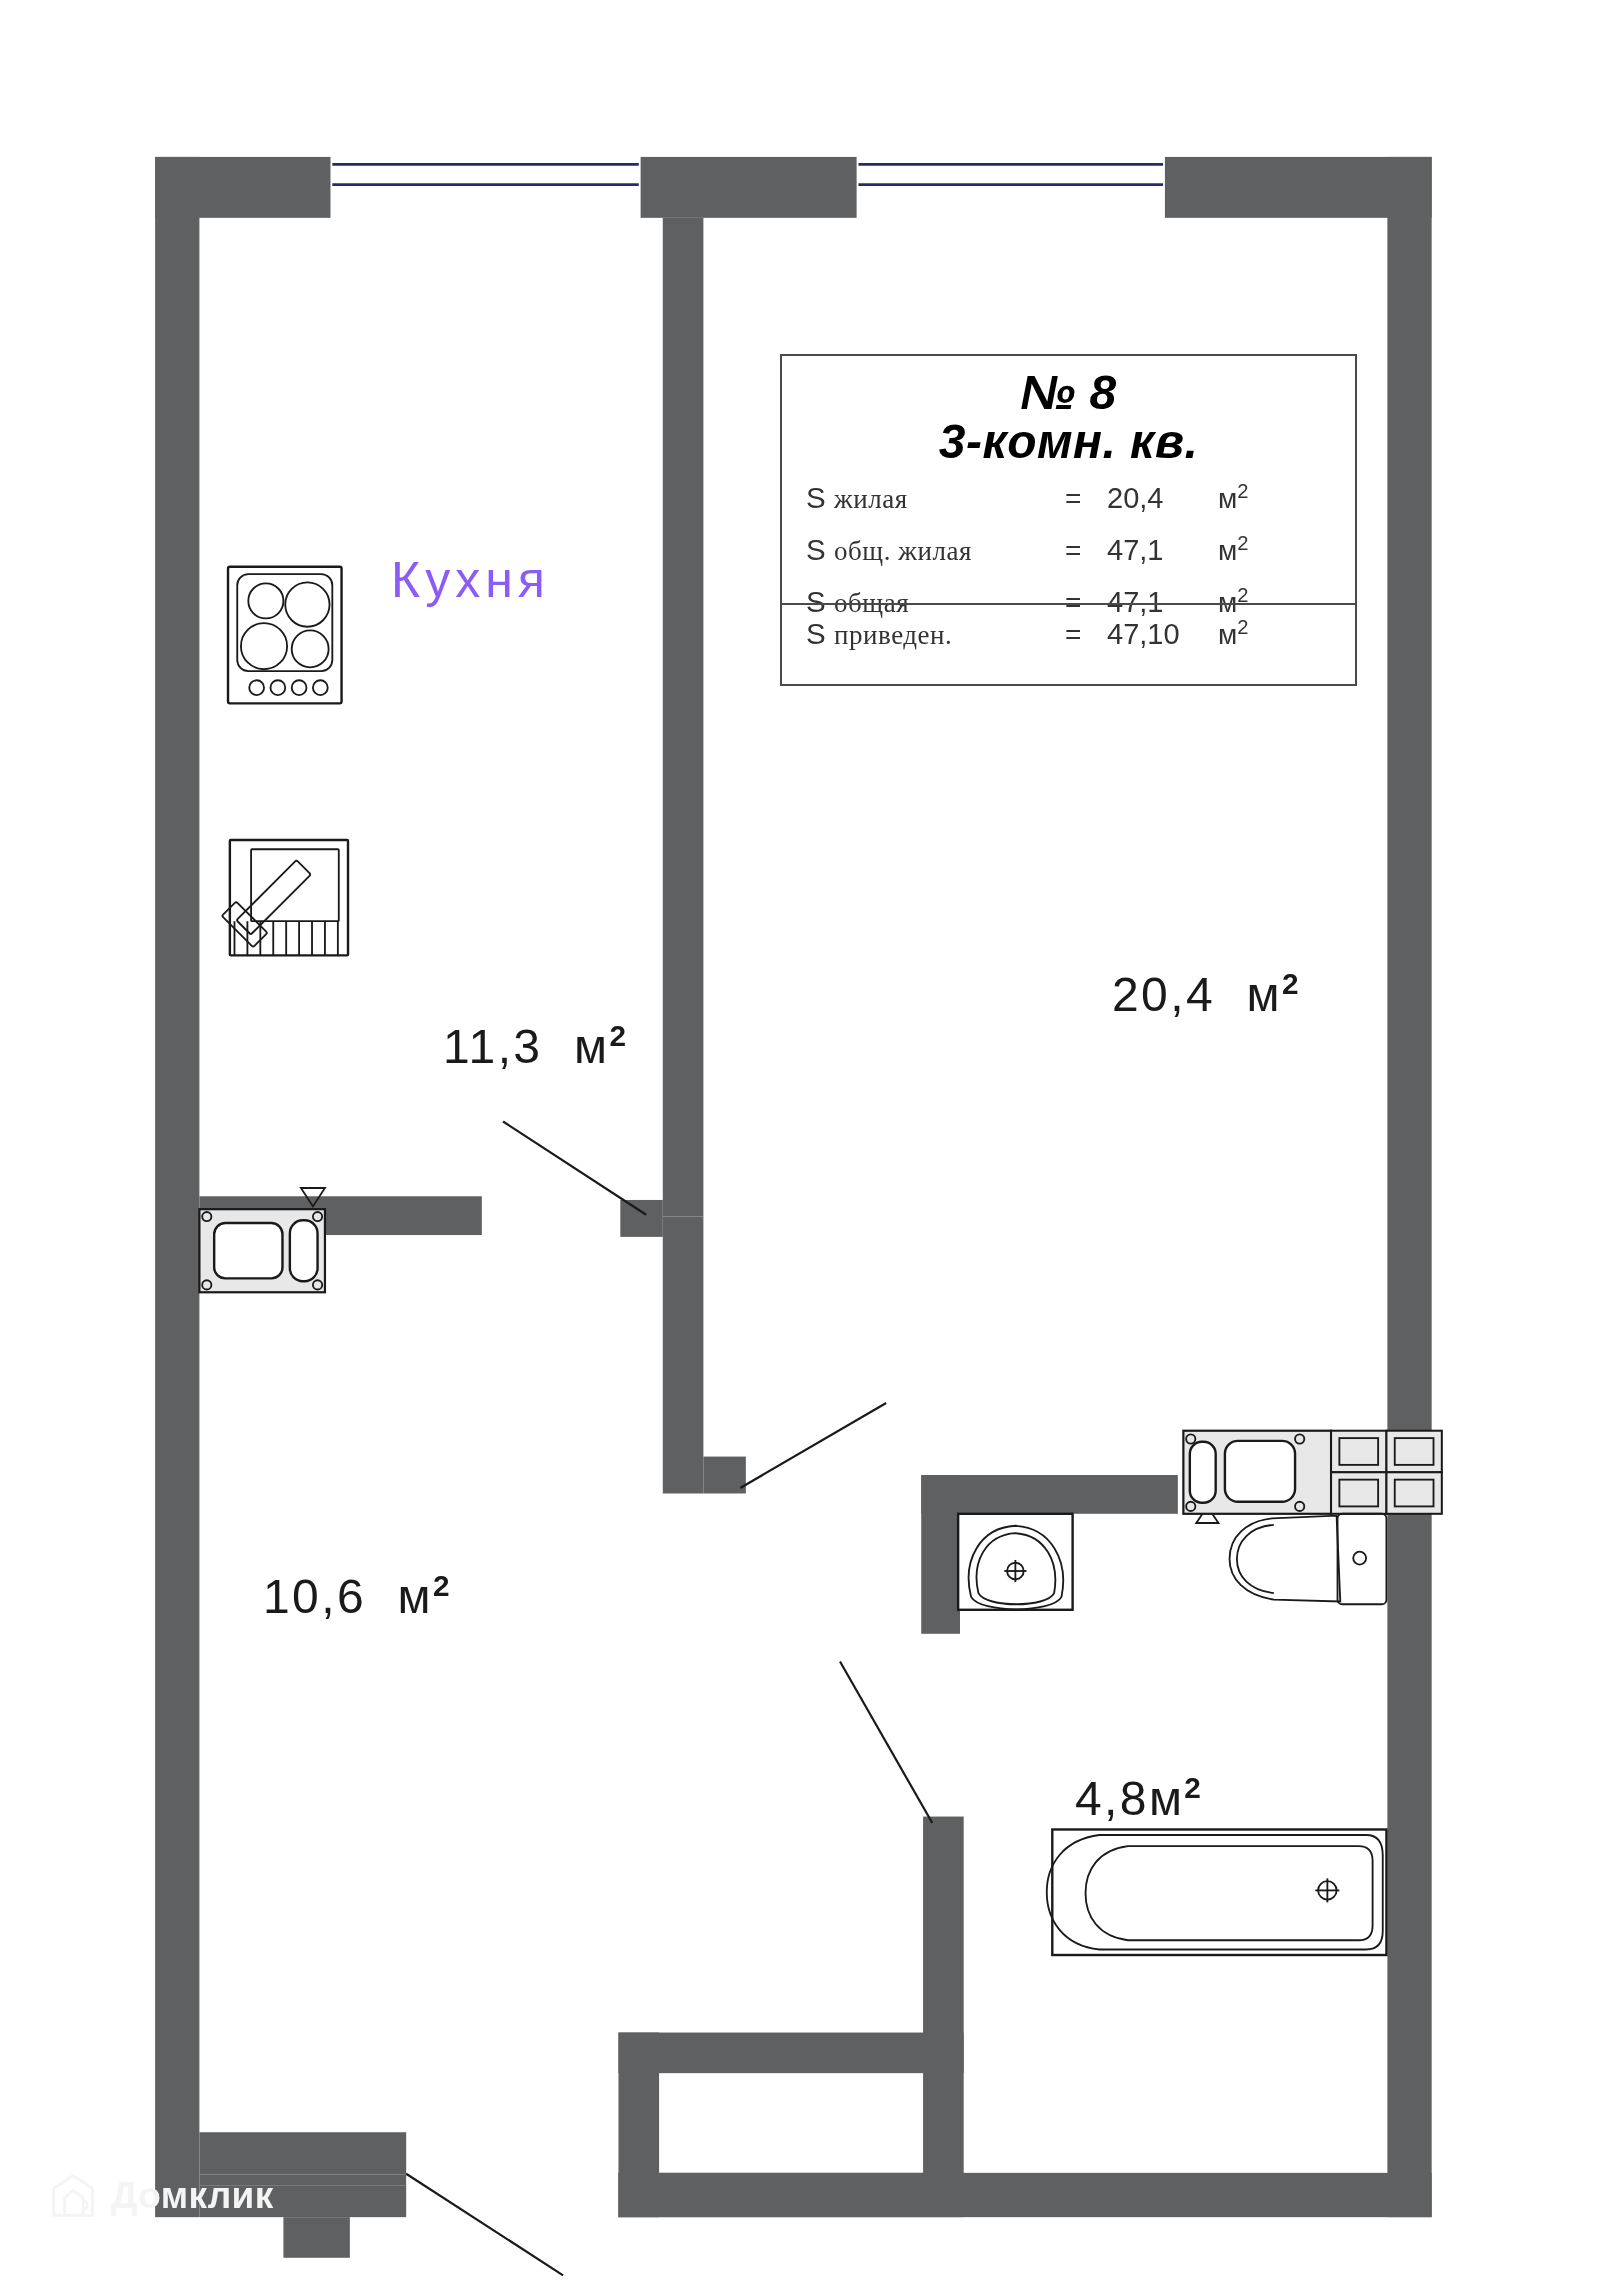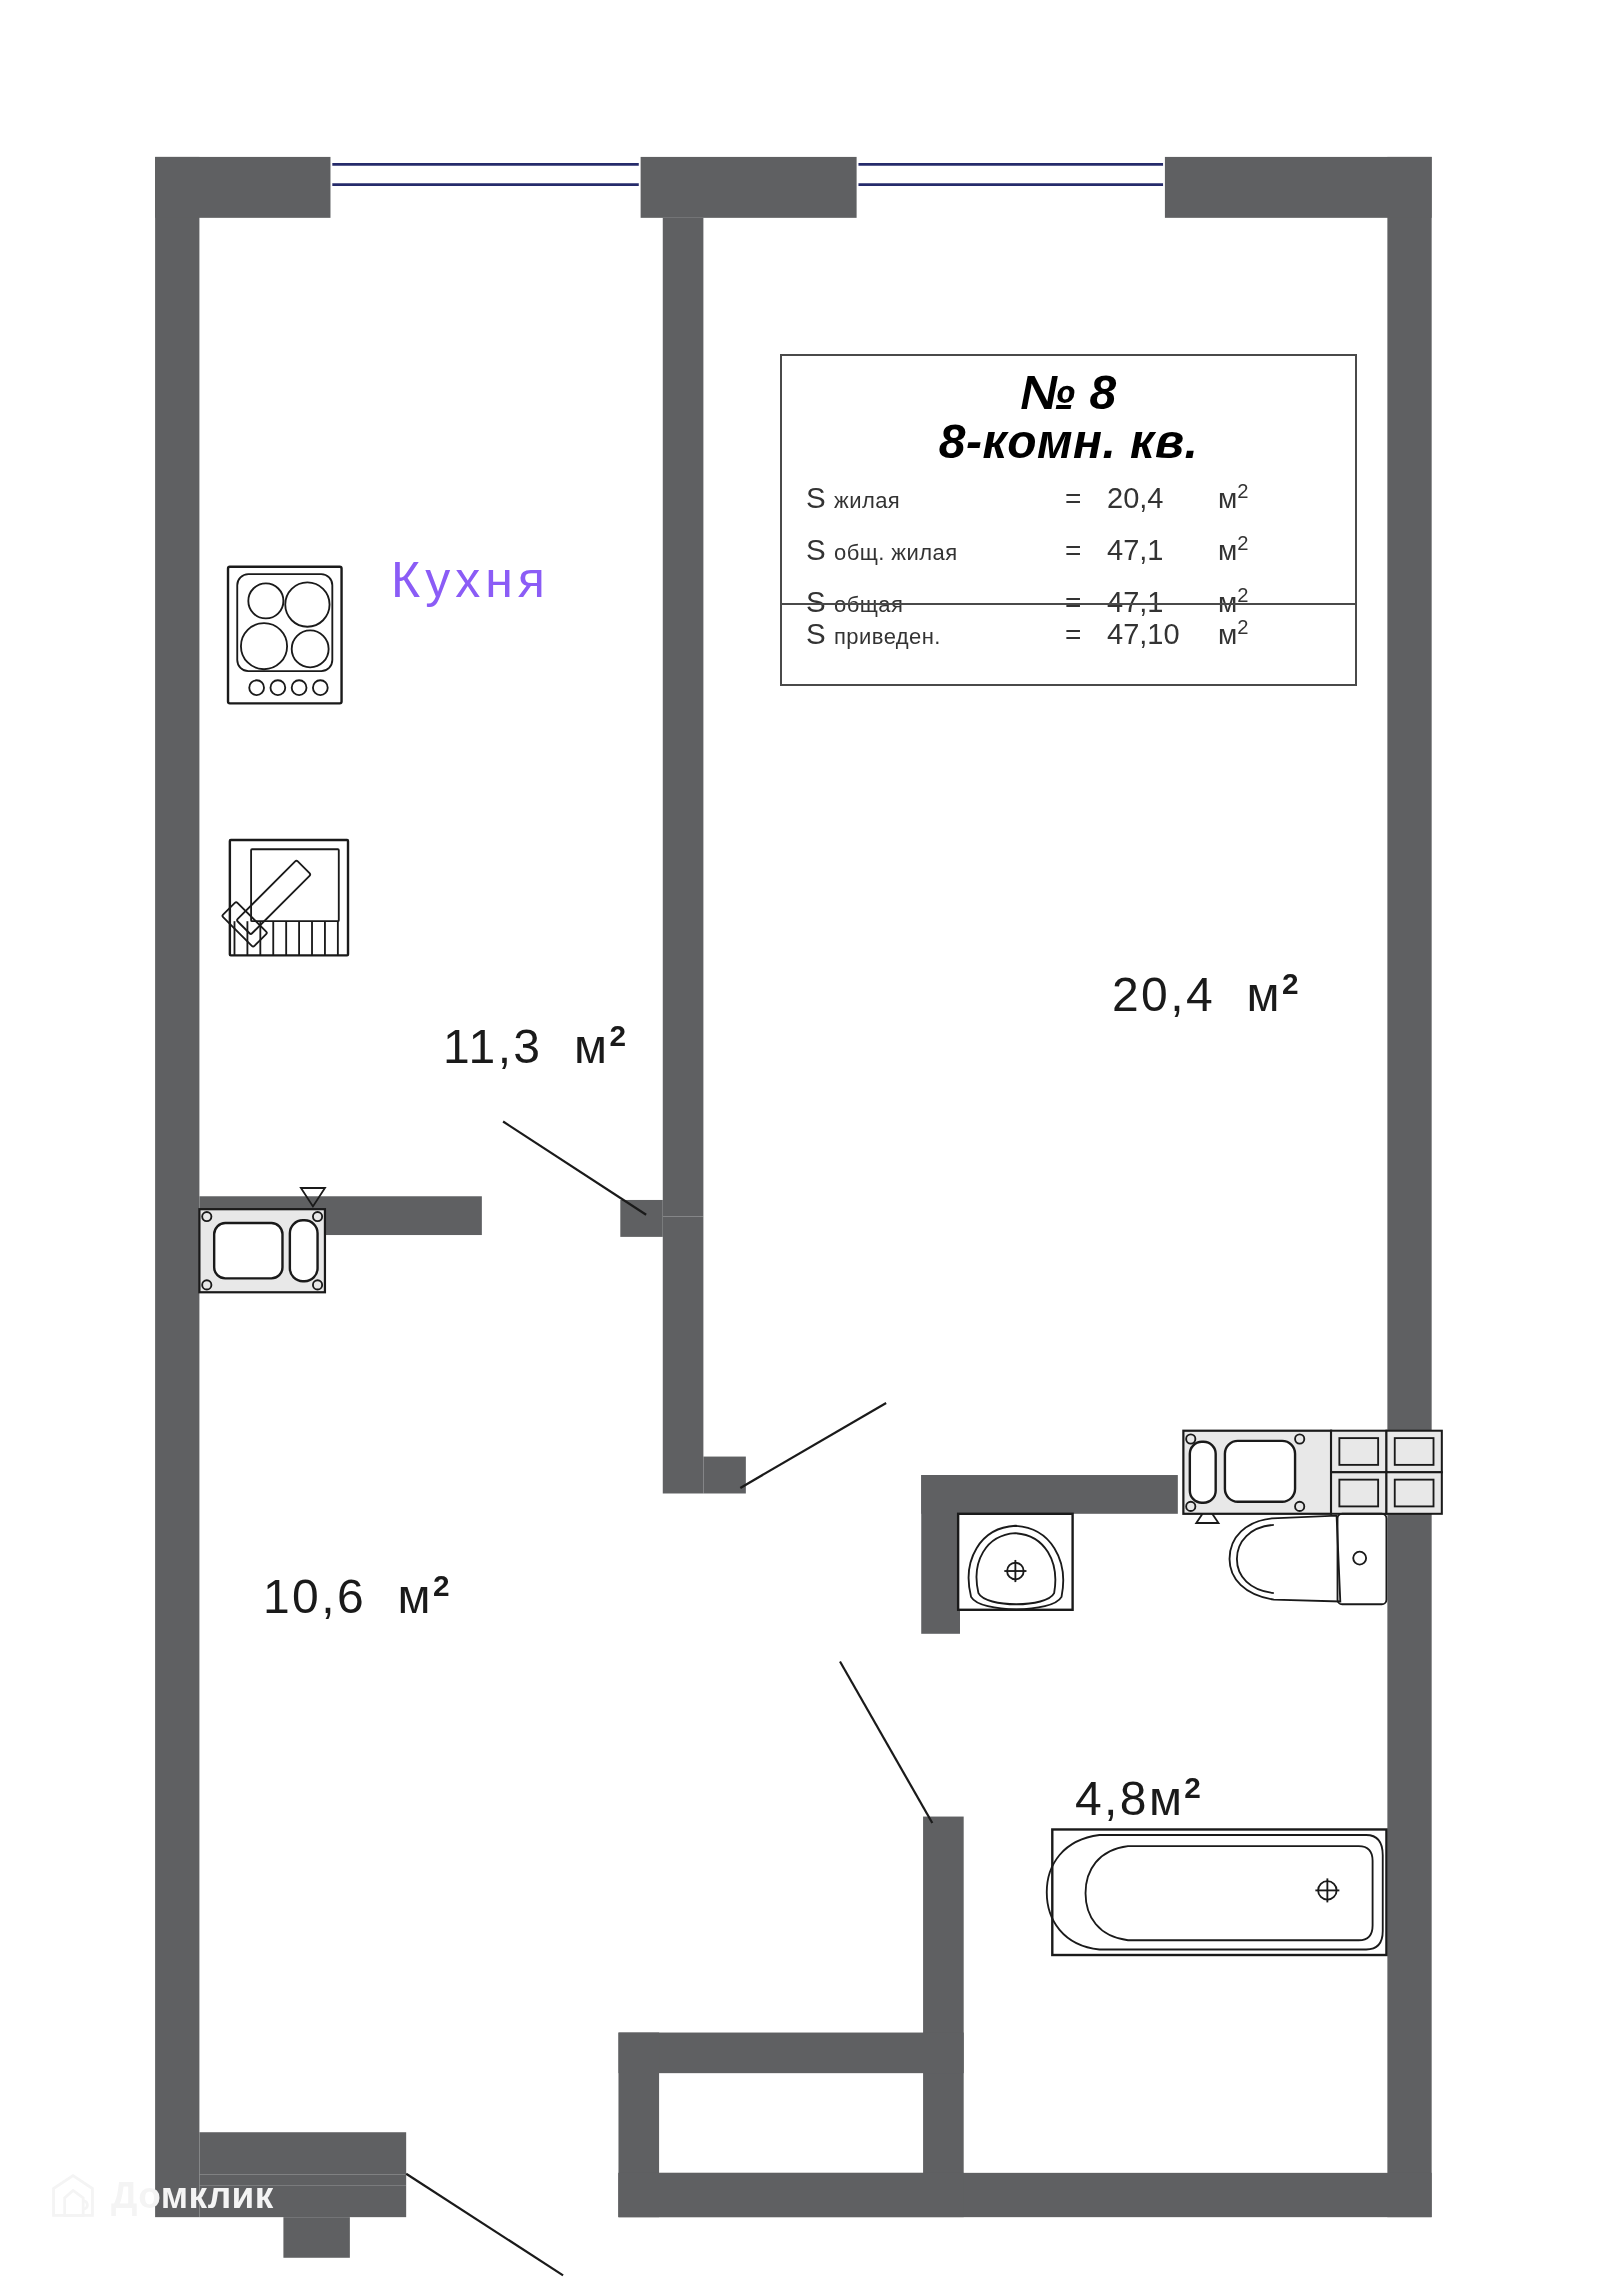--- a/index.html
+++ b/index.html
@@ -93,22 +93,23 @@
     color: #333;
   }
   .info-row .s-sym {
     font-size: 29.5px;
     width: 28px;
     flex: none;
   }
   .info-row .s-name {
     flex: none;
     width: 231px;
-    font-size: 22px;
+    font-size: 27px;
     letter-spacing: 0.02em;
+    font-family: Liberation Serif, serif;
   }
   .info-row .s-eq {
     flex: none;
     width: 42px;
     font-size: 28px;
   }
   .info-row .s-val {
     flex: none;
     width: 111px;
     font-size: 29px;
@@ -309,21 +310,21 @@
       <line class="leader" x1="545" y1="1215" x2="700" y2="1316"></line>
       <line class="leader" x1="960" y1="1520" x2="802" y2="1612"></line>
       <line class="leader" x1="910" y1="1800" x2="1010" y2="1975"></line>
       <line class="leader" x1="440" y1="2355" x2="610" y2="2465"></line>
     </g>
   </svg>
 
   <div id="info-box">
     <div id="info-title-wrap">
       <div class="info-title l1">№ 8</div>
-      <div class="info-title l2">8-комн. кв.</div>
+      <div class="info-title l2">3-комн. кв.</div>
     </div>
 
     <div id="info-rows">
       <div class="info-row">
         <span class="s-sym">S</span>
         <span class="s-name">жилая</span>
         <span class="s-eq">=</span>
         <span class="s-val">20,4</span>
         <span class="s-unit"><span>м</span><sup>2</sup></span>
       </div>

